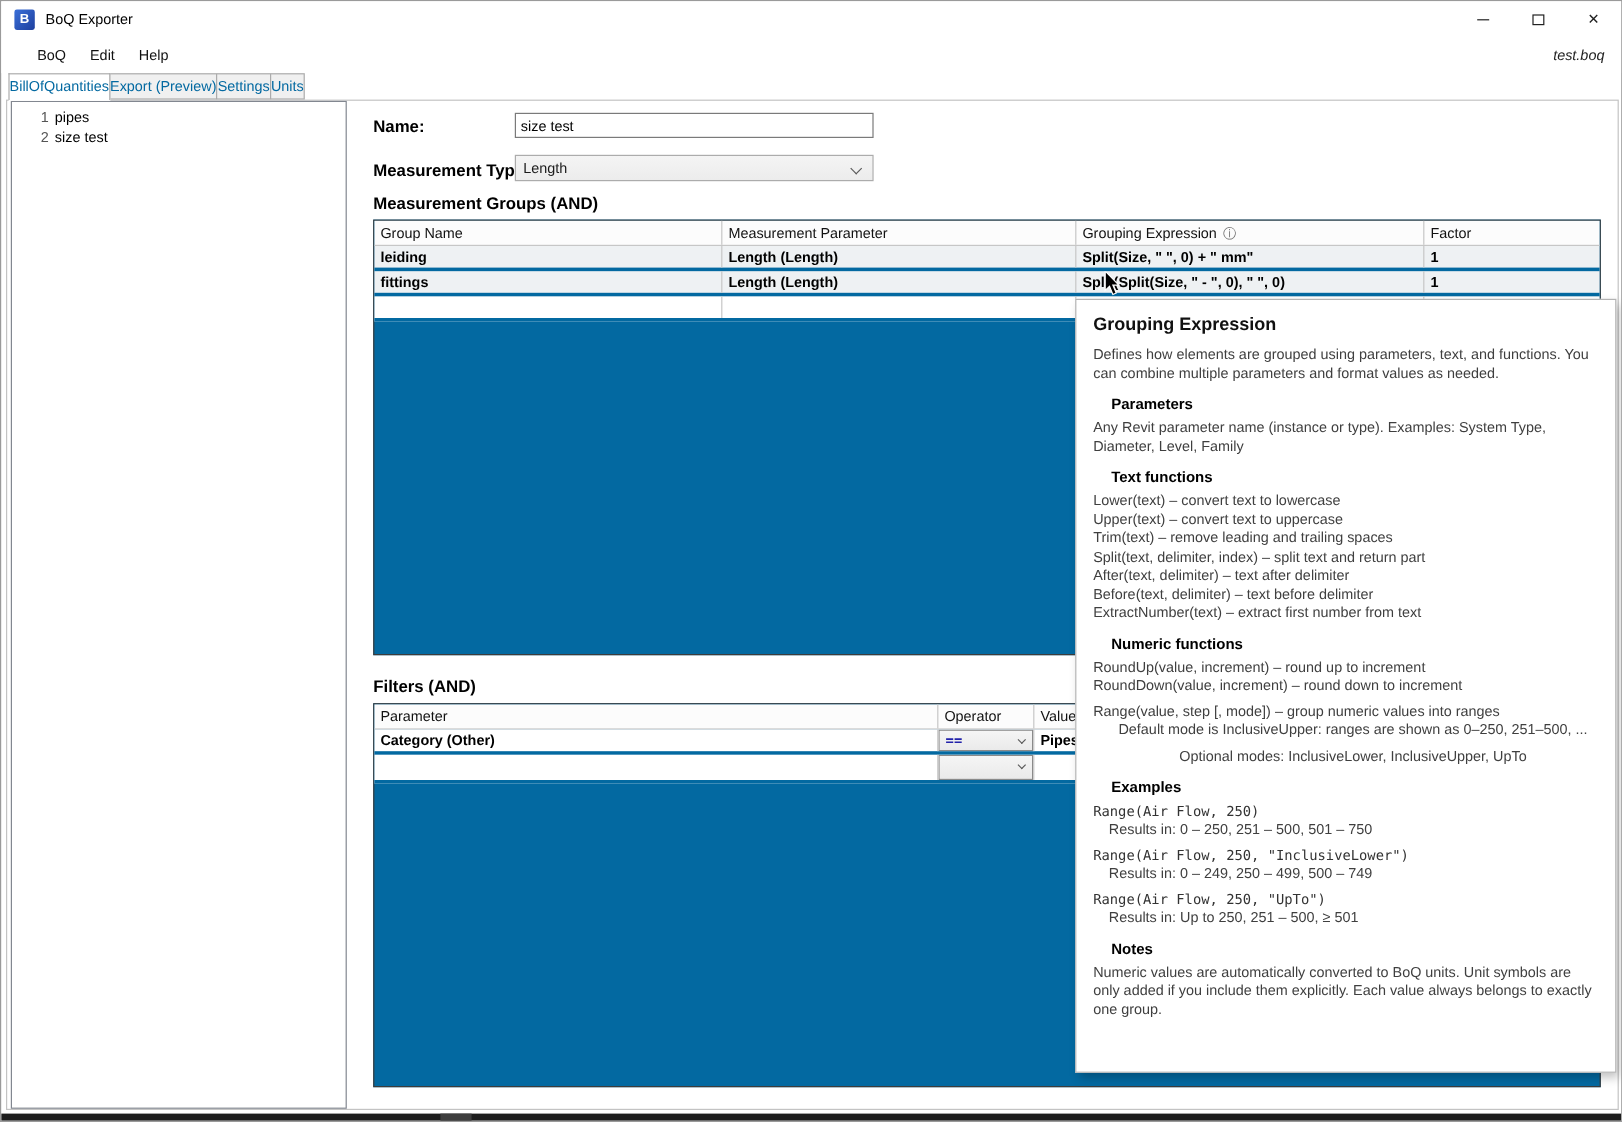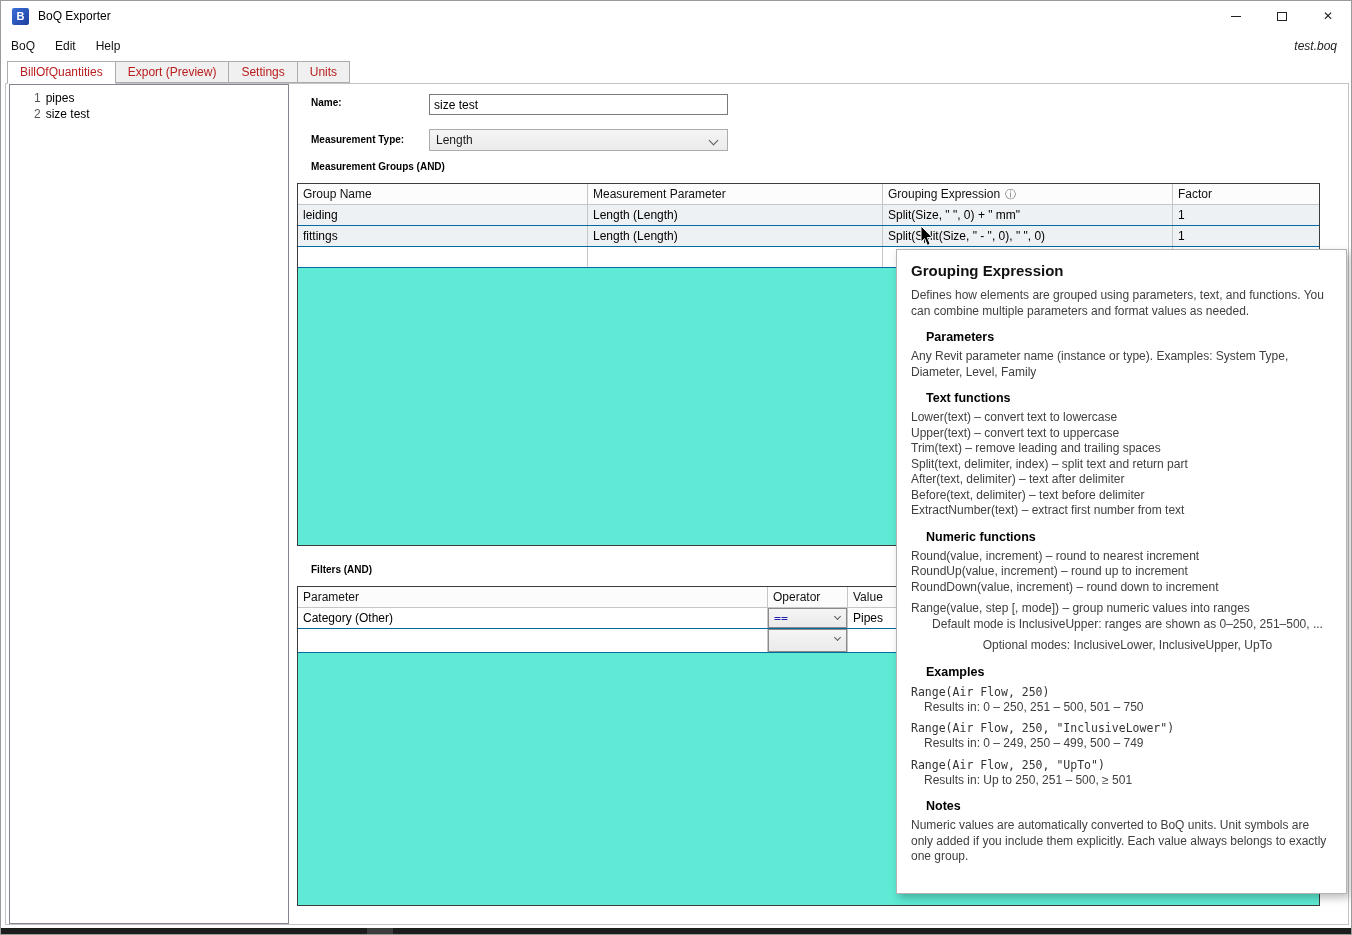--- a/index.html
+++ b/index.html
@@ -10,50 +10,50 @@
   
   .titlebar { position:absolute; top:0; left:0; right:0; height:30px; background:#fff; display:flex; align-items:center; }
   .app-icon { width:17px; height:17px; margin-left:11px; background:linear-gradient(135deg,#3a6fd8,#1e3f9e); color:#fff; font-size:11px; font-weight:bold; display:flex; align-items:center; justify-content:center; border-radius:2px; }
   .win-title { margin-left:9px; font-size:12px; color:#000; }
   .caption-buttons { position:absolute; right:0; top:0; height:30px; display:flex; }
   .cap-btn { width:46px; height:30px; display:flex; align-items:center; justify-content:center; color:#222; font-size:12px; }
   .min-glyph { display:block; width:10px; height:1px; background:#222; }
   .max-glyph { display:block; width:10px; height:9px; border:1px solid #222; }
 
   
-  .menubar { position:absolute; top:30px; left:0; right:0; height:30px; background:#fff; display:flex; align-items:center; padding-left:0; }
+  .menubar { position:absolute; top:30px; left:0; right:0; height:30px; background:#fff; display:flex; align-items:center; padding-left:20px; }
   .menu-item { padding:4px 10px; color:#111; cursor:default; }
   .file-label { position:absolute; right:14px; top:8px; font-style:italic; font-size:12px; color:#222; }
 
   
   .tabstrip { position:absolute; top:60px; left:6px; height:23px; display:flex; z-index:3; }
-  .tab { height:22px; line-height:20px; padding:0 12px; border:1px solid #acacac; background:#f0f0f0; margin-right:-1px; font-size:12px; color:#b91c1c; }
+  .tab { height:22px; line-height:20px; padding:0 0; border:1px solid #acacac; background:#f0f0f0; margin-right:-1px; font-size:12px; color:#0369a1; }
   .tab.active { background:#fff; border-bottom:1px solid #fff; height:23px; position:relative; z-index:4; }
 
   .tabpage { position:absolute; top:82px; left:4px; width:1344px; height:842px; border:1px solid #c3c3c3; background:#fff; }
 
   
   .tree-panel { position:absolute; top:83px; left:8px; width:280px; height:840px; border:1px solid #828790; background:#fff; padding-top:5px; z-index:2; }
   .tree-item { height:16px; line-height:16px; padding-left:24px; white-space:nowrap; }
   .tree-index { color:#555; margin-right:5px; }
   .tree-label { color:#000; }
 
   
-  .lbl { position:absolute; font-weight:bold; font-size:10px; color:#000; z-index:2; }
+  .lbl { position:absolute; font-weight:bold; font-size:14px; color:#000; z-index:2; }
   .name-input { position:absolute; left:428px; top:93px; width:299px; height:21px; border:1px solid #7a7a7a; padding:0 4px; font-family:"Liberation Sans","DejaVu Sans",sans-serif; font-size:12px; color:#000; background:#fff; z-index:2; }
   .dropdown { position:absolute; left:428px; top:128px; width:299px; height:22px; background:linear-gradient(#f4f4f4,#ececec); border:1px solid #acacac; display:flex; align-items:center; padding-left:6px; z-index:2; }
   .chevron { width:7px; height:7px; border-right:1.4px solid #5a5a5a; border-bottom:1.4px solid #5a5a5a; transform:rotate(45deg); margin-top:-3px; }
   .dropdown .chevron { position:absolute; right:10px; top:10px; }
 
   
-  .grid { position:absolute; left:296px; border:1px solid #3c3c3c; background:#5eead4; z-index:2; }
+  .grid { position:absolute; left:310px; border:1px solid #3c3c3c; background:#0369a1; z-index:2; }
   .groups-grid { top:182px; width:1023px; height:363px; }
   .filters-grid { top:585px; width:1023px; height:320px; }
   .grid-header { display:flex; height:21px; background:#fcfcfc; border-bottom:1px solid #c6c6c6; }
-  .grid-row { display:flex; height:21px; border-bottom:1px solid #0369a1; background:#eef1f3; }
+  .grid-row { display:flex; height:21px; border-bottom:3px solid #0369a1; background:#eef1f3;font-weight:bold; }
   .grid-row.new-row { background:#fff; }
   .gcell { border-right:1px solid #c6c6c6; padding:0 3px 0 5px; display:flex; align-items:center; white-space:nowrap; overflow:hidden; font-size:12px; color:#000; }
   .gcell.hdr { color:#111; }
   .g-c1 { width:290px; } .g-c2 { width:295px; } .g-c3 { width:290px; } .g-c4 { flex:1; border-right:none; }
   .f-c1 { width:470px; } .f-c2 { width:80px; padding:0; } .f-c3 { flex:1; border-right:none; }
   .f-c2.hdr { padding:0 3px 0 5px; }
   .info-icon { color:#6e6e6e; margin-left:5px; font-size:11px; }
 
   .combo { width:100%; height:100%; background:linear-gradient(#f5f5f5,#eaeaea); border:1px solid #8a8a8a; display:flex; align-items:center; padding-left:5px; position:relative; }
   .combo .op-val { font-family:"DejaVu Sans Mono","Liberation Mono",monospace; font-size:11.5px; color:#2222aa; }
@@ -203,21 +203,20 @@
     <div class="tt-h">Text functions</div>
     <div class="tt-line">Lower(text) – convert text to lowercase</div>
     <div class="tt-line">Upper(text) – convert text to uppercase</div>
     <div class="tt-line">Trim(text) – remove leading and trailing spaces</div>
     <div class="tt-line">Split(text, delimiter, index) – split text and return part</div>
     <div class="tt-line">After(text, delimiter) – text after delimiter</div>
     <div class="tt-line">Before(text, delimiter) – text before delimiter</div>
     <div class="tt-line">ExtractNumber(text) – extract first number from text</div>
 
     <div class="tt-h">Numeric functions</div>
-    <div class="tt-line">Round(value, increment) – round to nearest increment</div>
     <div class="tt-line">RoundUp(value, increment) – round up to increment</div>
     <div class="tt-line">RoundDown(value, increment) – round down to increment</div>
     <div class="tt-line tt-gap">Range(value, step [, mode]) – group numeric values into ranges</div>
     <div class="tt-line tt-indent">Default mode is InclusiveUpper: ranges are shown as 0–250, 251–500, ...</div>
     <div class="tt-line tt-indent tt-gap">Optional modes: InclusiveLower, InclusiveUpper, UpTo</div>
 
     <div class="tt-h">Examples</div>
     <div class="tt-code">Range(Air Flow, 250)</div>
     <div class="tt-result">Results in: 0 – 250, 251 – 500, 501 – 750</div>
     <div class="tt-code">Range(Air Flow, 250, "InclusiveLower")</div>

